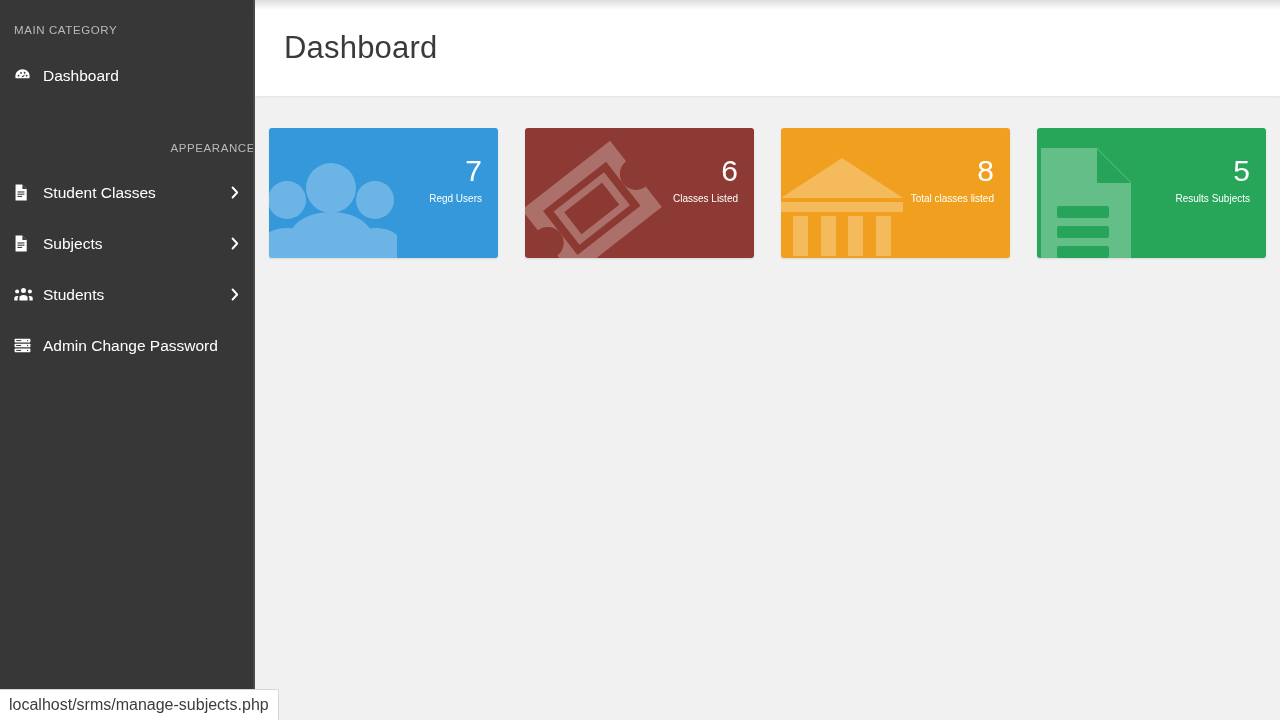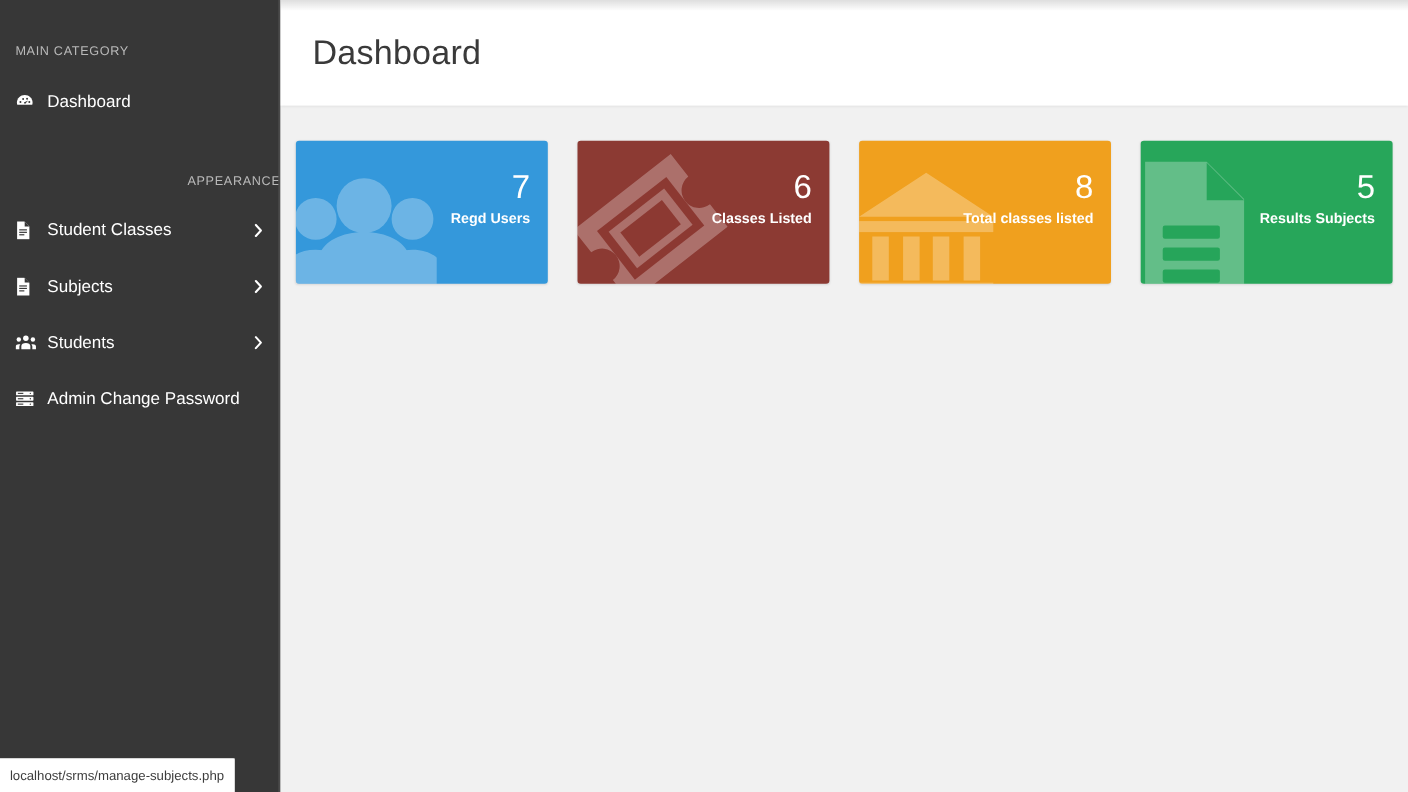--- a/index.html
+++ b/index.html
@@ -19,21 +19,21 @@
     display: flex;
   }
 
   
   #sidebar {
     position: relative;
     width: 255px;
     height: 720px;
     background: #373737;
     flex: 0 0 255px;
-    padding-top: 17px;
+    padding-top: 0px;
     overflow: hidden;
   }
   #sidebar::after {
     content: "";
     position: absolute;
     top: 0; right: 0;
     width: 2px; height: 100%;
     background: #4a4a4a;
   }
 
@@ -141,41 +141,41 @@
     right: 16px;
     top: 26px;
     text-align: right;
   }
   .card .card-value {
     font-size: 30px;
     line-height: 34px;
     font-weight: 400;
   }
   .card .card-label {
-    font-size: 13px;
+    font-size: 10px;
     line-height: 22px;
-    font-weight: 700;
+    font-weight: 400;
     white-space: nowrap;
   }
 
   
   #statusbar {
     position: absolute;
     left: 0;
     bottom: 0;
     height: 22px;
     min-width: 200px;
     max-width: 430px;
     background: #ffffff;
     border-top: 1px solid #d6d6d6;
     border-right: 1px solid #d6d6d6;
     display: flex;
     align-items: center;
     padding: 15px 9px;
-    font-size: 12px;
+    font-size: 16px;
     color: #3c3c3c;
     white-space: nowrap;
     z-index: 50;
     border-top-right-radius: 2px;
   }
 </style>
 </head>
 <body>
 
 <div id="app">

